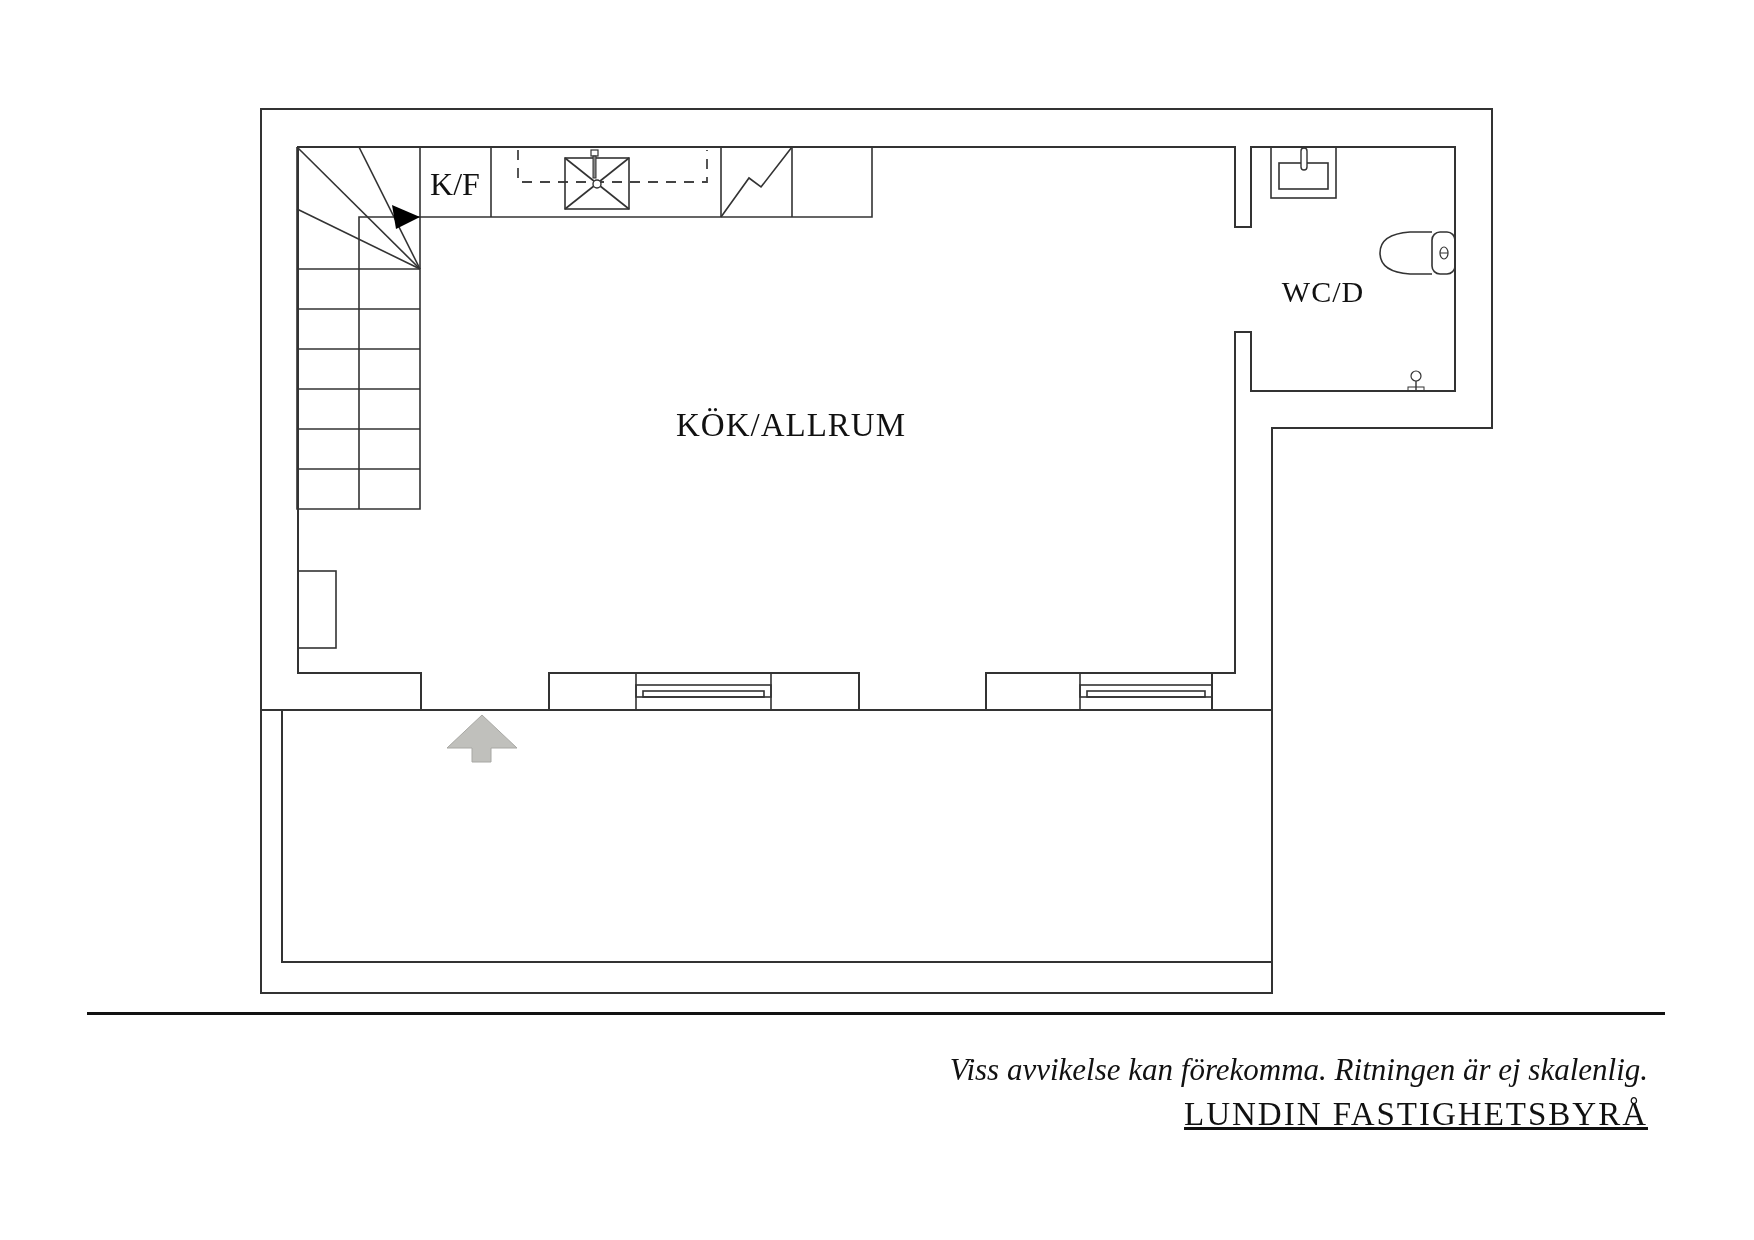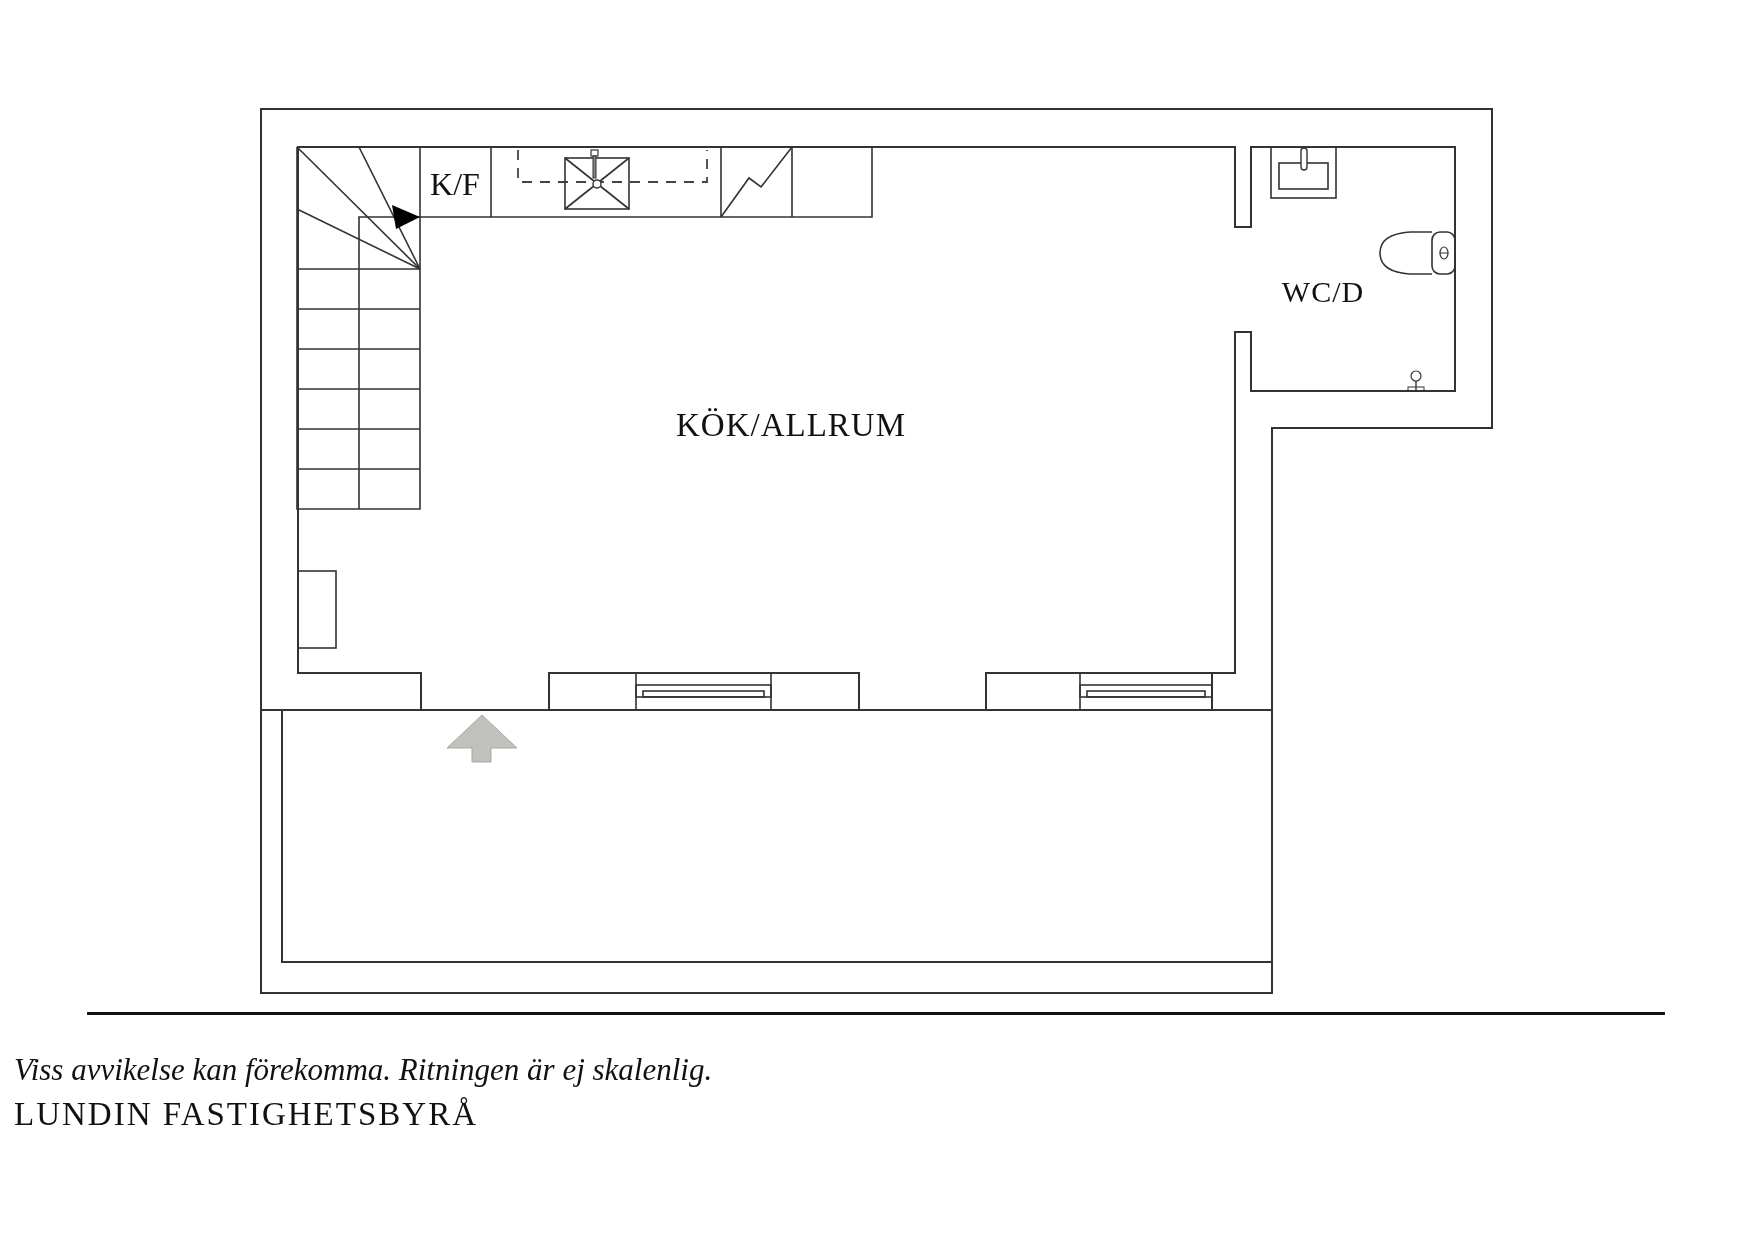--- a/index.html
+++ b/index.html
@@ -2,23 +2,23 @@
 <html><head>
 <meta charset="utf-8">
 <style>
   html, body { margin: 0; padding: 0; background: #ffffff; }
   body { width: 1754px; height: 1240px; position: relative; overflow: hidden; }
   #plan { position: absolute; left: 0; top: 0; }
   .wall { fill: none; stroke: #333333; stroke-width: 2; }
   .thin { fill: none; stroke: #333333; stroke-width: 1.6; }
   .dash { fill: none; stroke: #444444; stroke-width: 1.8; stroke-dasharray: 10 8; }
   .room-label { font-family: "Liberation Serif", "DejaVu Serif", serif; fill: #111111; }
-  .footer { position: absolute; left: 14px; width: 1648px; text-align: left; font-family: "Liberation Serif", "DejaVu Serif", serif; color: #111111; }
+  .footer { position: absolute; left: 0; width: 1648px; text-align: right; font-family: "Liberation Serif", "DejaVu Serif", serif; color: #111111; }
   .footer-note { top: 1052px; font-size: 31px; font-style: italic; letter-spacing: 0px; }
-  .footer-brand { top: 1096px; font-size: 33px; letter-spacing: 2px; }
+  .footer-brand { top: 1096px; font-size: 33px; letter-spacing: 2px; text-decoration: underline; }
   .divider { position: absolute; left: 87px; top: 1012px; width: 1578px; height: 3px; background: #111111; }
 </style>
 </head>
 <body>
 
 <svg id="plan" width="1754" height="1240" viewBox="0 0 1754 1240" xmlns="http://www.w3.org/2000/svg">
 
   <polyline class="wall" points="261,710 261,109 1492,109 1492,428 1272,428 1272,993 261,993 261,710"></polyline>
 
   <polyline class="wall" points="421,710 421,673 298,673 298,147 1235,147 1235,227 1251,227 1251,147 1455,147 1455,391 1251,391 1251,332 1235,332 1235,673 1212,673 1212,710"></polyline>

